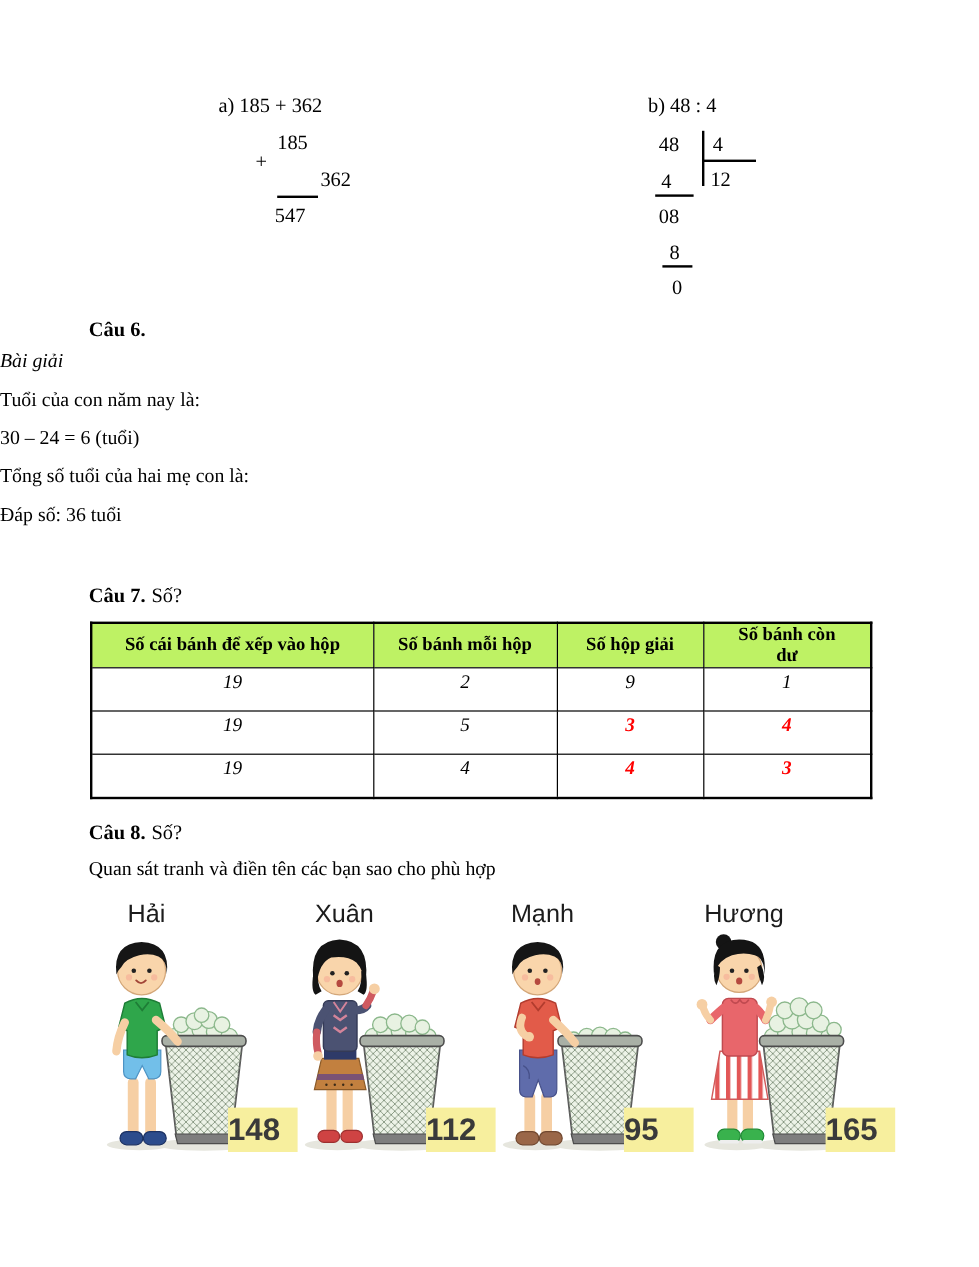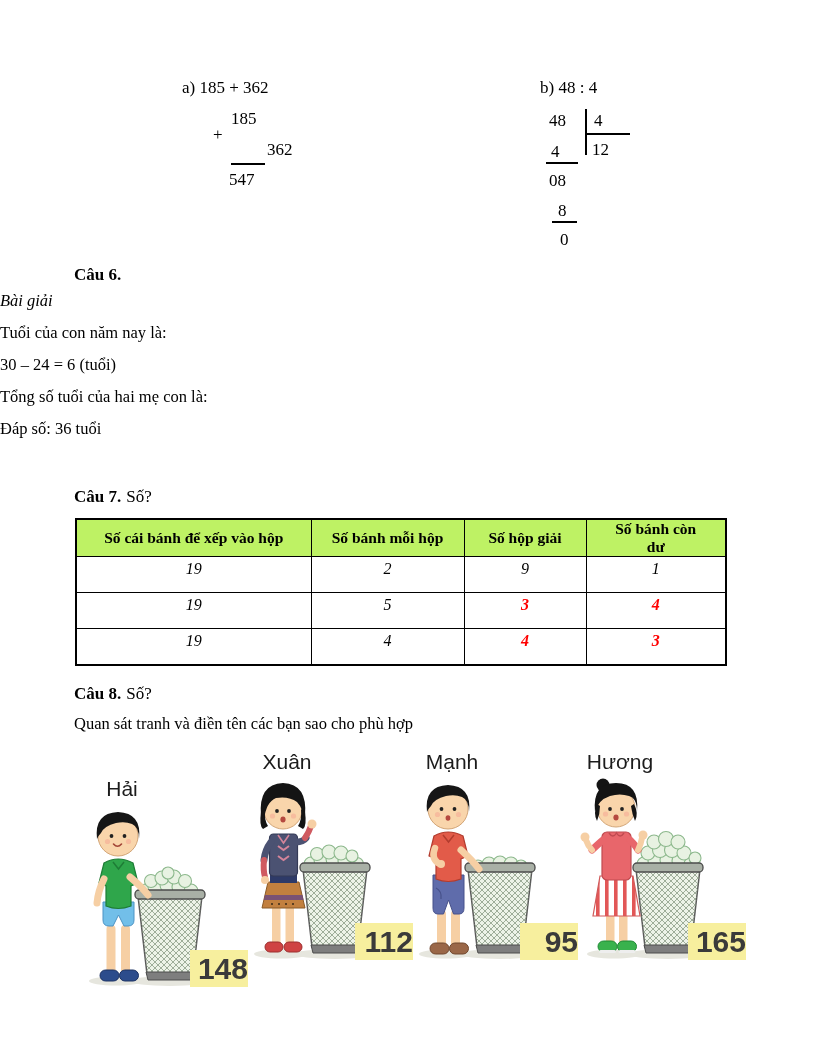--- a/index.html
+++ b/index.html
@@ -26,22 +26,22 @@
   table.cau7 th{background:#bef264;height:31px;font-size:15.5px;font-weight:bold;padding:0 18px;}
   table.cau7 td{height:31px;font-size:16px;vertical-align:top;padding-top:3px;font-style:italic;}
   td.ans{color:#ff0000;font-weight:bold;}
 
   
   .group{position:absolute;top:750px;width:175px;height:235px;}
   .child-name{position:absolute;left:0;top:0;width:84px;text-align:center;
               font-family:"Liberation Sans",sans-serif;font-size:21px;font-weight:500;color:#1c1c1c;}
   .group svg{position:absolute;left:0;top:26px;}
   .count-label{position:absolute;left:110px;top:173px;width:58px;height:37px;
-               background:#f7ef9e;display:flex;align-items:center;justify-content:flex-end;
-               font-family:"Liberation Sans",sans-serif;font-size:30px;font-weight:600;color:#3a3a3a;}
+               background:#f7ef9e;display:flex;align-items:center;justify-content:flex-start;
+               font-family:"Liberation Sans",sans-serif;font-size:26px;font-weight:600;color:#3a3a3a;}
 </style>
 </head>
 <body>
 
 <div class="page">
 
   <svg width="0" height="0" style="position:absolute">
     <defs>
       <pattern id="mesh" width="6" height="6" patternUnits="userSpaceOnUse">
         <path d="M0,6 L6,0 M0,0 L6,6" stroke="#84957f" stroke-width="0.75" fill="none"></path>
@@ -128,21 +128,21 @@
         <td class="ans">3</td>
       </tr>
     </tbody>
   </table>
 
   <div class="abs serif17" style="left:74px;top:684px;">
     <span class="b">Câu 8.</span><span class="prompt-sp">Số?</span>
   </div>
   <div class="abs serif16" style="left:74px;top:714px;">Quan sát tranh và điền tên các bạn sao cho phù hợp</div>
 
-  <div class="group" style="left:80px;margin-top:27px;">
+  <div class="group" style="left:80px;">
     <div class="child-name">Hải</div>
     <svg width="175" height="205" viewBox="0 0 175 205">
       <ellipse cx="36" cy="178" rx="27" ry="4.5" fill="#e6e6de"></ellipse>
       <ellipse cx="90" cy="178" rx="40" ry="5" fill="#e6e6de"></ellipse>
 
       <g fill="#e8f2e2" stroke="#8cb88c" stroke-width="1.1">
         <circle cx="66" cy="88" r="7"></circle>
           <circle cx="76" cy="84" r="8"></circle>
           <circle cx="88" cy="82" r="8"></circle>
         <circle cx="100" cy="84" r="8"></circle>

